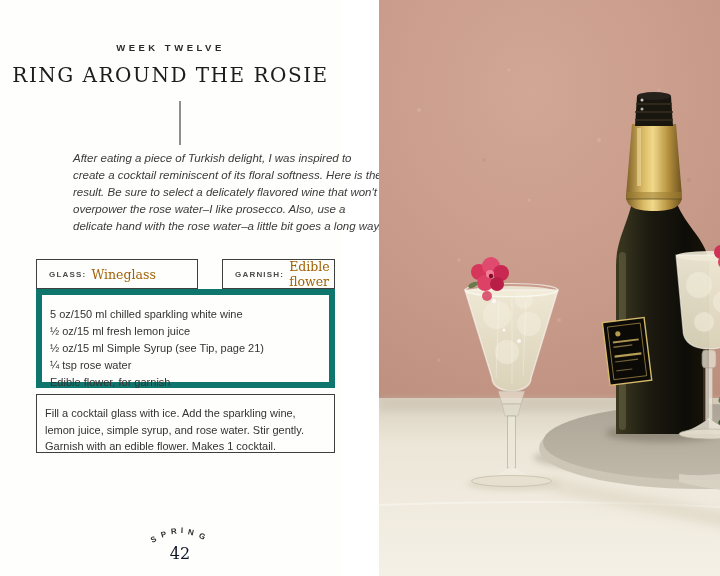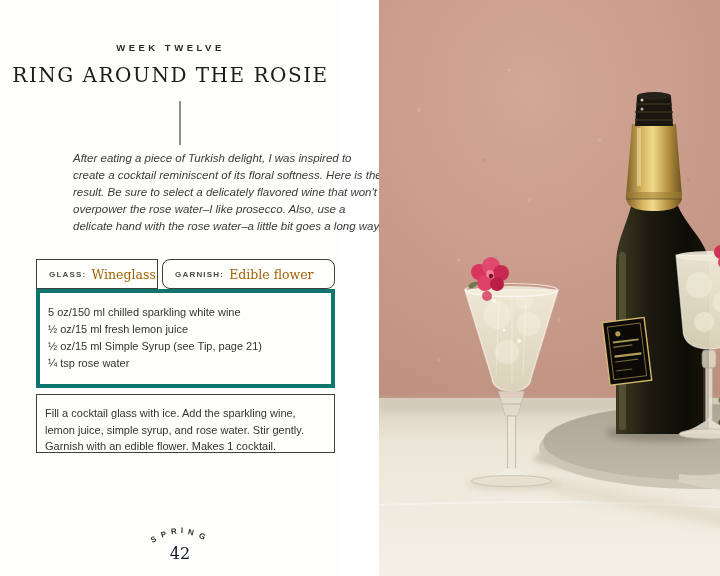--- a/index.html
+++ b/index.html
@@ -32,28 +32,28 @@
   }
 
   .spec-row {
     position:absolute; top:259px; left:36px; width:299px; height:30px;
     display:flex;
   }
   .spec-box {
     border:1px solid #3f3f3f; height:30px;
     display:flex; align-items:center; padding-left:12px; background:#fefefc;
   }
-  .spec-box.glass { width:122px; margin-right:4px; }
-  .spec-box.garnish { flex:1;border-radius:8px; }
+  .spec-box.glass { width:162px; margin-right:24px; }
+  .spec-box.garnish { flex:1; }
   .spec-label { font-size:8px; font-weight:bold; letter-spacing:1.2px; color:#4a4a4a; }
   .spec-value { font-family:"DejaVu Serif", serif; font-size:12.5px; color:#a16207; margin-left:5px; }
 
   .ingredients-box {
     position:absolute; top:289px; left:36px; width:299px; height:99px;
-    border:4px solid #0f766e; padding:11px 8px 0 8px; background:#fefefc;
+    border:6px solid #0f766e; padding:11px 8px 0 8px; background:#fefefc;
   }
   .ing-line { font-size:11px; line-height:17px; color:#333333; white-space:nowrap; }
 
   .instructions-box {
     position:absolute; top:394px; left:36px; width:299px; height:59px;
     border:1px solid #3f3f3f; padding:10px 8px 4px 8px; background:#fefefc;
   }
   .instructions { font-size:11px; line-height:16.5px; color:#333333; }
 
   .season-arc { position:absolute; top:526px; left:150px; width:60px; height:18px; }
@@ -97,20 +97,21 @@
         <span class="spec-label">GARNISH:</span>
         <span class="spec-value">Edible flower</span>
       </div>
     </div>
 
     <div class="ingredients-box">
       <div class="ing-line">5 oz/150 ml chilled sparkling white wine</div>
       <div class="ing-line">½ oz/15 ml fresh lemon juice</div>
       <div class="ing-line">½ oz/15 ml Simple Syrup (see Tip, page 21)</div>
       <div class="ing-line">¼ tsp rose water</div>
+      <div class="ing-line">Edible flower, for garnish</div>
     </div>
 
     <div class="instructions-box">
       <div class="instructions">Fill a cocktail glass with ice. Add the sparkling wine, lemon juice, simple syrup, and rose water. Stir gently. Garnish with an edible flower. Makes 1 cocktail.</div>
     </div>
 
     <div class="season-arc">
       <span class="s0">S</span>
       <span class="s1">P</span>
       <span class="s2">R</span>

